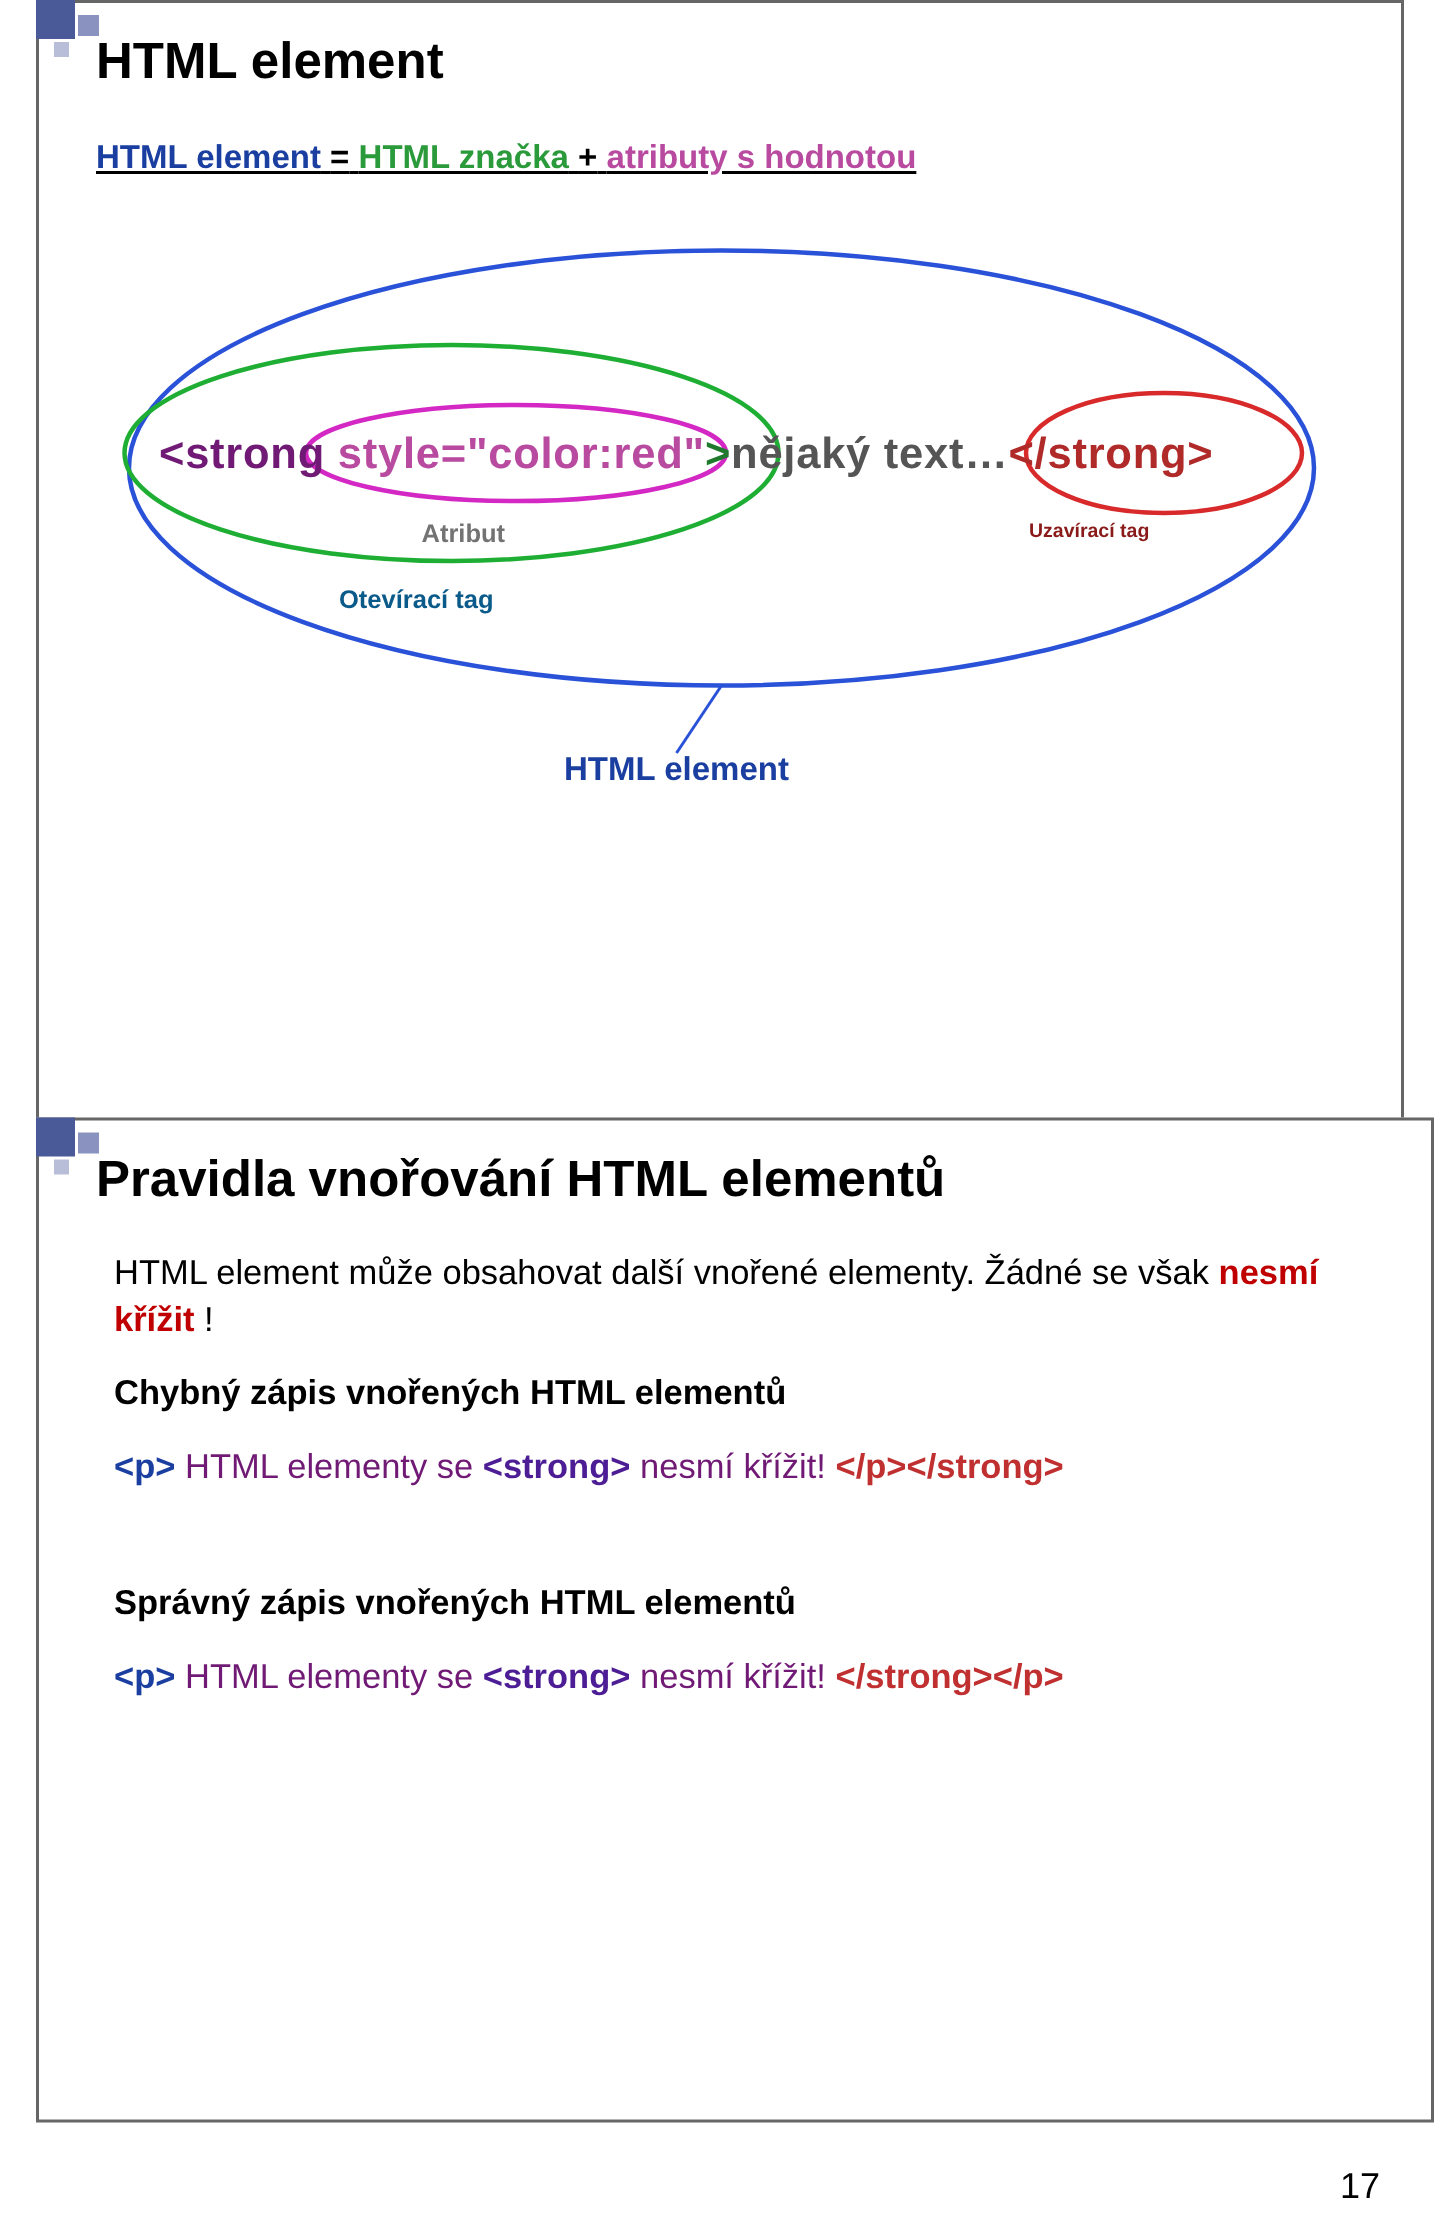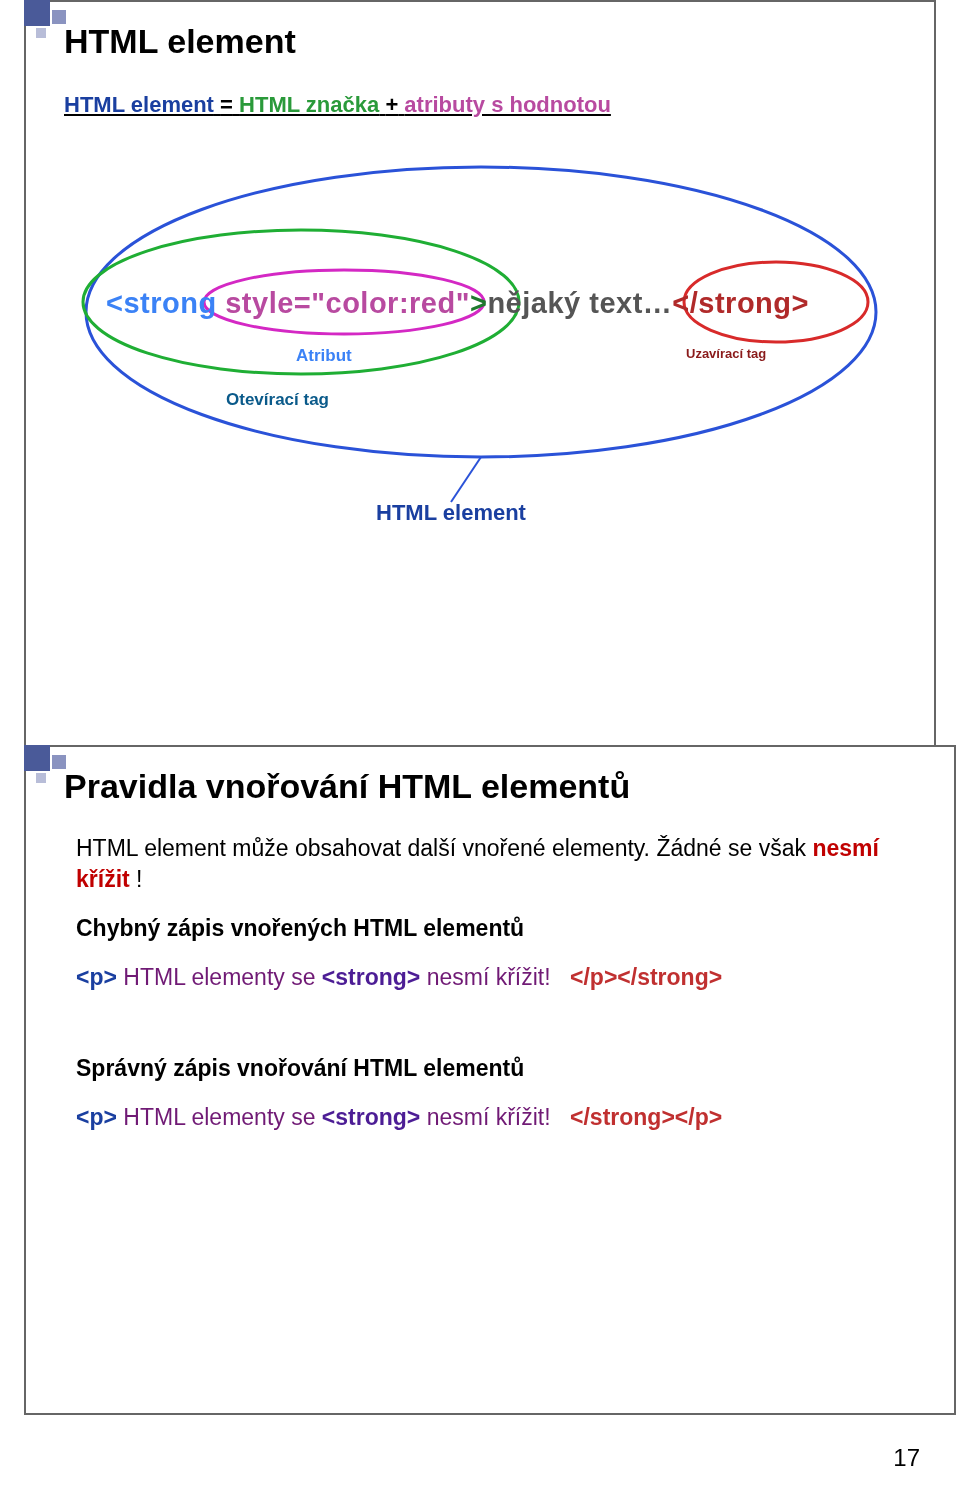--- a/index.html
+++ b/index.html
@@ -81,51 +81,51 @@
   .codeline {
     position: absolute;
     left: 20px; top: 125px;
     width: 780px;
     font-family: Verdana, Arial, sans-serif;
     font-size: 29px;
     font-weight: bold;
     white-space: nowrap;
     letter-spacing: 0.5px;
   }
-  .codeline .open  { color: #3b82f6; }
+  .codeline .open  { color: #701a75; }
   .codeline .attr  { color: #b84aa0; }
   .codeline .gt    { color: #1f7a2e; }
   .codeline .txt   { color: #555; font-weight: bold; }
   .codeline .close { color: #b02a2a; }
 
   .lbl {
     position: absolute;
     font-family: Verdana, Arial, sans-serif;
     font-weight: bold;
   }
-  .lbl-attr   { left: 210px; top: 184px; font-size: 17px; color: #3b82f6; }
+  .lbl-attr   { left: 195px; top: 184px; font-size: 17px; color: #737373; }
   .lbl-close  { left: 600px; top: 184px; font-size: 13px; color: #8a1a1a; }
   .lbl-open   { left: 140px; top: 228px; font-size: 17px; color: #0a5a8a; }
   .lbl-elem   { left: 290px; top: 338px; font-size: 22px; color: #1a3fa0; }
 
   
   .s2body {
     position: absolute;
     left: 50px; top: 86px; right: 50px;
     font-size: 23px;
     line-height: 1.35;
   }
   .s2body p { margin: 0 0 18px 0; }
   .nesmi { color: #c00000; font-weight: bold; }
   .subhead { font-weight: bold; color: #000; margin-top: 30px; }
   .code-ex { margin-top: 8px; margin-bottom: 40px; }
   .tag-p  { color: #1a3fa0; font-weight: bold; }
   .plain  { color: #701a75; }
   .tag-s  { color: #4c1d95; font-weight: bold; }
-  .tag-end{ color: #c03030; font-weight: bold; margin-left: 13px; }
+  .tag-end{ color: #c03030; font-weight: bold; }
 
   .pagenum {
     position: absolute;
     right: 40px; bottom: 16px;
     font-size: 24px;
     color: #000;
   }
 </style>
 </head>
 <body>
@@ -182,20 +182,20 @@
   <div class="s2body">
     <p>
       <span>HTML element může obsahovat další vnořené elementy. Žádné se však </span><span class="nesmi">nesmí křížit</span><span> !</span>
     </p>
 
     <p class="subhead">Chybný zápis vnořených HTML elementů</p>
     <p class="code-ex">
       <span class="tag-p">&lt;p&gt;</span><span class="plain"> HTML elementy se </span><span class="tag-s">&lt;strong&gt;</span><span class="plain"> nesmí křížit! </span><span class="tag-end">&lt;/p&gt;&lt;/strong&gt;</span>
     </p>
 
-    <p class="subhead" style="margin-top:60px">Správný zápis vnořování HTML elementů</p>
+    <p class="subhead" style="margin-top:60px">Správný zápis vnořených HTML elementů</p>
     <p class="code-ex">
       <span class="tag-p">&lt;p&gt;</span><span class="plain"> HTML elementy se </span><span class="tag-s">&lt;strong&gt;</span><span class="plain"> nesmí křížit! </span><span class="tag-end">&lt;/strong&gt;&lt;/p&gt;</span>
     </p>
   </div>
 </div>
 
 <div class="pagenum">17</div>
 
 </body></html>

